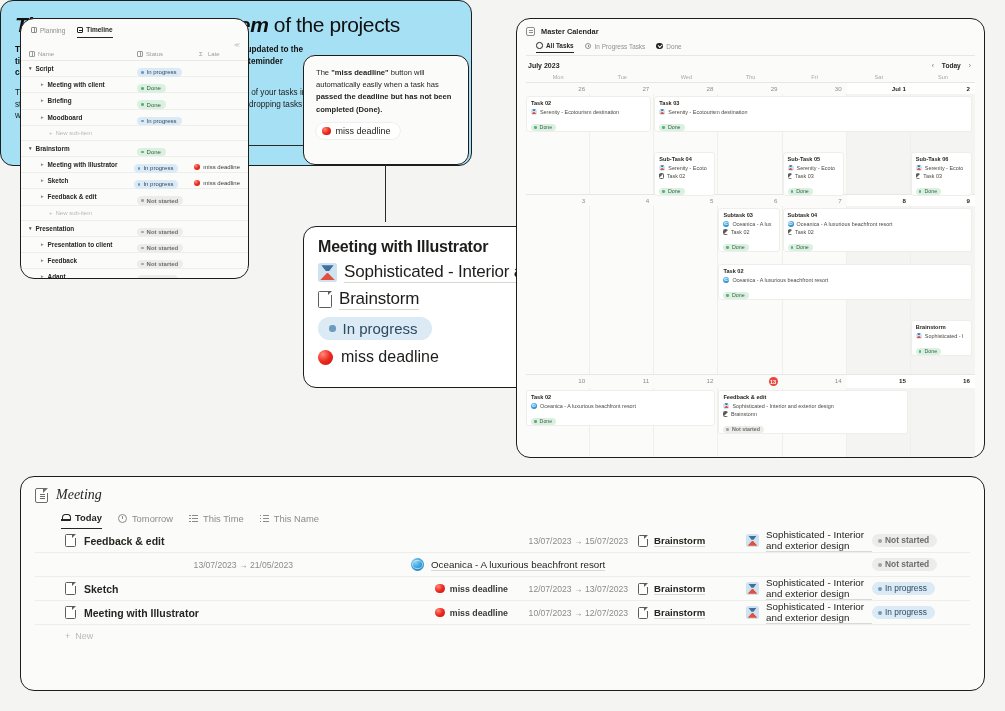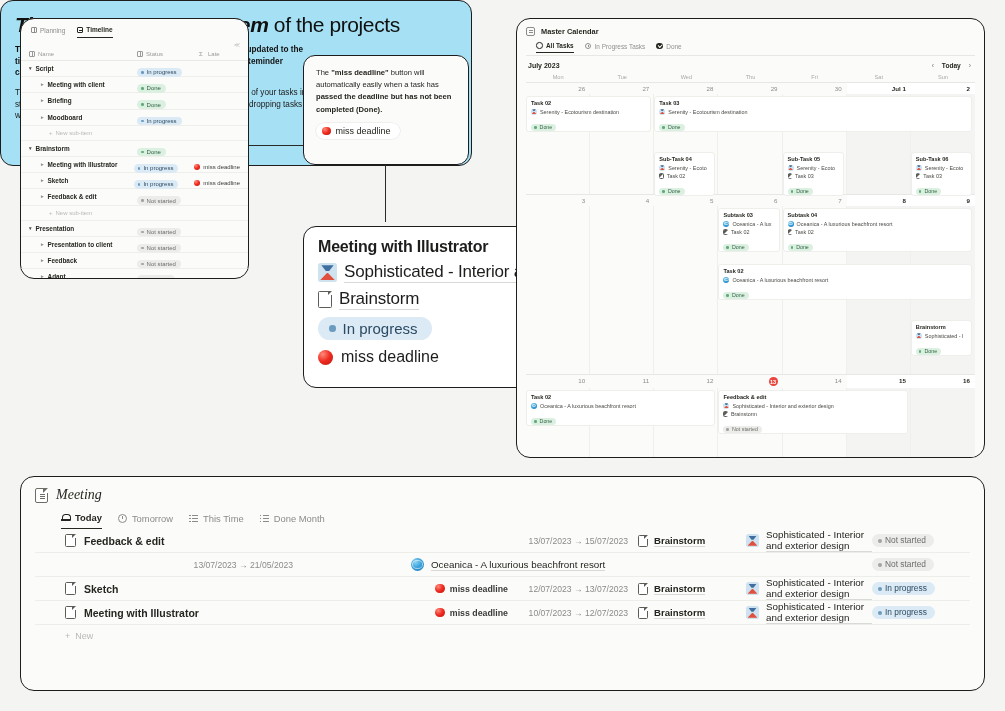--- a/index.html
+++ b/index.html
@@ -43,21 +43,21 @@
   .caret { font-size: 5px; color: #55544f; line-height: 1; }
   .caret.side { color: #8f8f8b; }
   .tt-new { display: flex; align-items: center; height: 15px; padding-left: 28px; font-size: 6px; color: #b9b9b5; gap: 3px; border-bottom: 0.7px solid #eeeeeb; }
 
   .badge { display: inline-flex; align-items: center; gap: 3px; border-radius: 7px; padding: 1.3px 5px 1.3px 4px; font-size: 6px; line-height: 1; white-space: nowrap; }
   .badge .dot { width: 2.6px; height: 2.6px; border-radius: 50%; flex: none; }
   .b-prog { background: #dbeaf5; color: #2b4b63; }
   .b-prog .dot { background: #6b9cc0; }
   .b-done { background: #dcf0e2; color: #2f6441; }
   .b-done .dot { background: #61ab7c; }
-  .b-not  { background: #ececea; color: #6d6d69; }
+  .b-not  { background: #ececea; color: #6d6d69; font-weight: bold; }
   .b-not .dot { background: #a3a3a0; }
 
   .miss { display: inline-flex; align-items: center; gap: 3.5px; font-size: 6px; color: #3b3b37; white-space: nowrap; }
   .redball { width: 6px; height: 6px; border-radius: 50%; flex: none;
     background: radial-gradient(circle at 32% 28%, #ff8a7a 0%, #ef2b20 48%, #b8140d 100%); }
 
   
   #callout { left: 303px; top: 55px; width: 166px; height: 110px; border-radius: 12px; background: #fbfbfa; padding: 11px 12px 9px 12px; }
   #callout p { font-size: 7.6px; line-height: 12.2px; color: #26251f; }
   #callout b { font-weight: bold; }
@@ -598,21 +598,21 @@
         <div class="rm-tab">
           <span class="clock-lg"></span>
           <span>Tomorrow</span>
         </div>
         <div class="rm-tab">
           <span class="listico"></span>
           <span>This Time</span>
         </div>
         <div class="rm-tab">
           <span class="listico"></span>
-          <span>Done Month</span>
+          <span>This Name</span>
         </div>
       </div>
     <div id="rm-body">
         <div class="rm-row">
           <div class="rm-name">
             <span class="doc-ico" style="width:11px;height:13px"></span>
             <span>Feedback &amp; edit</span>
           </div>
           <div class="rm-miss"></div>
           <div class="rm-dates">13/07/2023 → 15/07/2023</div>

